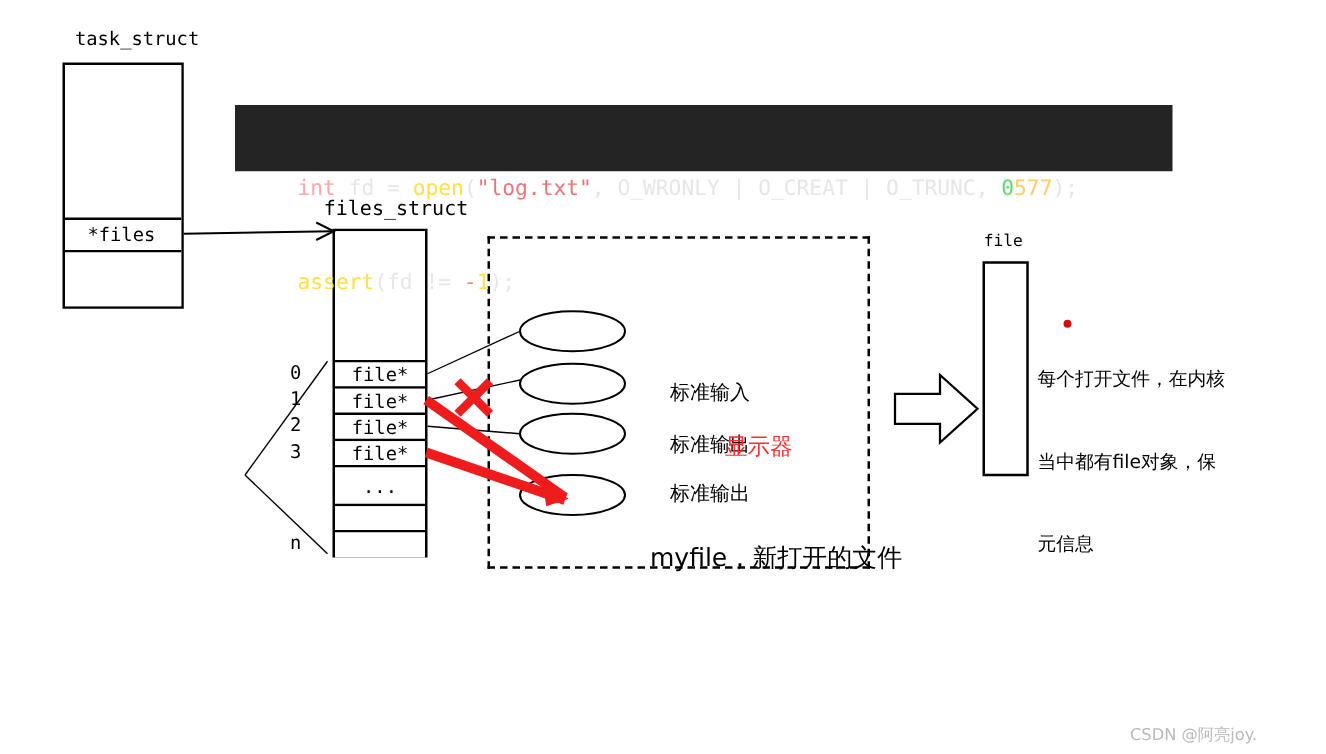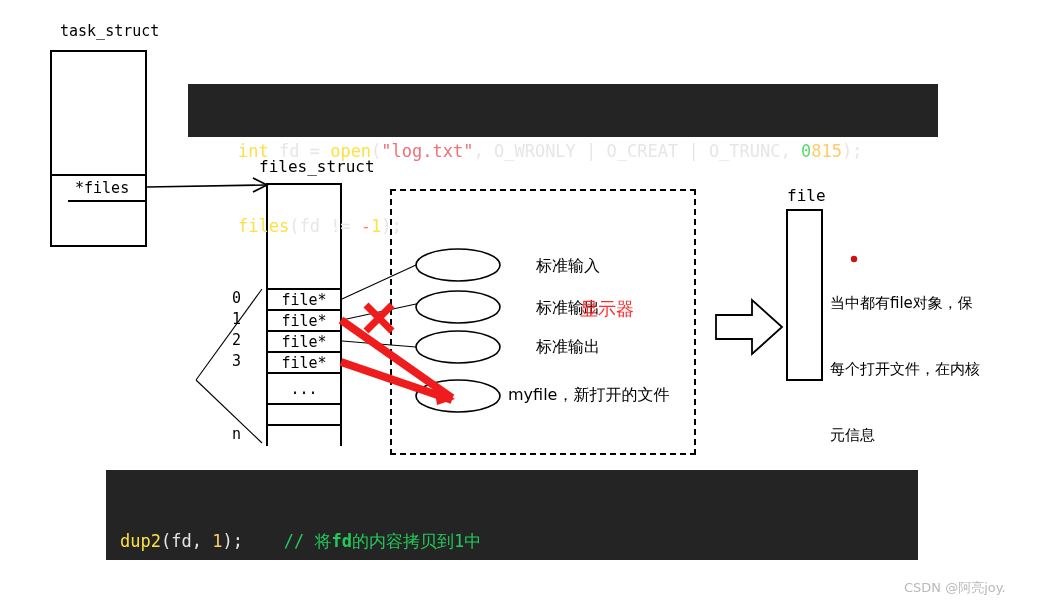--- a/index.html
+++ b/index.html
@@ -22,20 +22,21 @@
   
   .mono {
     font-family: "DejaVu Sans Mono", monospace;
     color: #000;
     white-space: pre;
   }
   .cjk {
     font-family: "DejaVu Sans", sans-serif;
     color: #000;
     white-space: pre;
+    margin-top: 48px;
   }
 
   
   .box {
     border: 2px solid #000;
     box-sizing: border-box;
     background: #fff;
   }
   .cell {
     border-bottom: 2px solid #000;
@@ -54,21 +55,21 @@
   .codeblock {
     background: #242424;
     box-sizing: border-box;
     font-family: "DejaVu Sans Mono", monospace;
     font-size: 17px;
     line-height: 25px;
     white-space: pre;
     letter-spacing: 0px;
   }
   .codeline { white-space: pre; }
-  .c-kw      { color: #fde047; }      
+  .c-kw      { color: #fca5a5; }      
   .c-fn      { color: #fde047; }
   .c-str     { color: #f07178; }
   .c-num     { color: #ffcb6b; }
   .c-num0    { color: #5ddb6b; }
   .c-cmt     { color: #22c95b; }
   .c-cmt-b   { color: #22c95b; font-weight: bold; }
   .c-yellow  { color: #ffe14d; }
   .c-esc     { color: #f78c6c; }
   .c-white   { color: #e6e6e6; }
 
@@ -105,21 +106,21 @@
 </style>
 </head>
 <body>
 
 <div id="root">
 
   <div class="abs mono" style="left:60px; top:22px; font-size:15px;">task_struct</div>
 
   <div class="abs box" style="left:50px; top:50px; width:97px; height:197px;">
     <div class="cell" style="height:124px;"></div>
-    <div class="cell" style="height:26px; justify-content:flex-start; padding-left:7px;margin-left:16px;">*files</div>
+    <div class="cell" style="height:26px; justify-content:flex-start; padding-left:18px;">*files</div>
     <div class="cell" style="height:43px;"></div>
   </div>
 
   <div class="abs mono" style="left:259px; top:157px; font-size:16px;">files_struct</div>
 
   <div class="abs box" style="left:266px; top:183px; width:76px; height:263px;">
     <div class="cell" style="height:105px;"></div>
     <div class="cell" style="height:21px;">file*</div>
     <div class="cell" style="height:21px;">file*</div>
     <div class="cell" style="height:21px;">file*</div>
@@ -138,42 +139,37 @@
 
   <div class="abs dashed" style="left:390px; top:189px; width:306px; height:266px;"></div>
 
   <div class="abs cjk" style="left:536px; top:256px; font-size:16px;">标准输入</div>
 
   <div class="abs cjk" style="left:536px; top:298px; font-size:16px;">标准输出</div>
   <div class="abs cjk red-txt" style="left:580px; top:297px; font-size:18px;">显示器</div>
 
   <div class="abs cjk" style="left:536px; top:337px; font-size:16px;">标准输出</div>
 
-  <div class="abs cjk" style="left:492px; top:385px; font-size:16px;padding-left:16px;">myfile，新打开的文件</div>
-
-  <div class="abs mono" style="left:787px; top:186px; font-size:16px;text-align:right;">file</div>
+  <div class="abs cjk" style="left:504px; top:385px; font-size:20px;padding-left:16px;">myfile，新打开的文件</div>
+
+  <div class="abs mono" style="left:787px; top:186px; font-size:13px;text-align:right;">file</div>
 
   <div class="abs box" style="left:786px; top:209px; width:37px; height:172px;"></div>
 
   <div class="abs label-cjk-blk" style="left:830px; top:248px; width:190px;">
+    <div>每个打开文件，在内核</div>
     <div>当中都有file对象，保</div>
-    <div>每个打开文件，在内核</div>
     <div>元信息</div>
   </div>
 
   <div class="abs codeblock" style="left:188px; top:84px; width:750px; height:53px; padding:5px 0 0 50px;">
-    <div class="codeline"><span class="c-kw">int</span><span class="c-white"> fd </span><span class="c-white">= </span><span class="c-fn">open</span><span class="c-white">(</span><span class="c-str">"log.txt"</span><span class="c-white">, O_WRONLY | O_CREAT | O_TRUNC, </span><span class="c-num0">0</span><span class="c-num">815</span><span class="c-white">);</span></div>
-    <div class="codeline"><span class="c-fn">files</span><span class="c-white">(fd != </span><span class="c-esc">-</span><span class="c-yellow">1</span><span class="c-white">);</span></div>
-  </div>
-
-  <div class="abs codeblock" style="left:106px; top:470px; width:812px; height:90px; padding:9px 0 0 14px;">
-    <div class="codeline"><span class="c-fn">dup2</span><span class="c-white">(fd, </span><span class="c-num">1</span><span class="c-white">);    </span><span class="c-cmt">// 将</span><span class="c-cmt-b">fd</span><span class="c-cmt">的内容拷贝到1中</span></div>
-    
-    
-  </div>
+    <div class="codeline"><span class="c-kw">int</span><span class="c-white"> fd </span><span class="c-white">= </span><span class="c-fn">open</span><span class="c-white">(</span><span class="c-str">"log.txt"</span><span class="c-white">, O_WRONLY | O_CREAT | O_TRUNC, </span><span class="c-num0">0</span><span class="c-num">577</span><span class="c-white">);</span></div>
+    <div class="codeline"><span class="c-fn">assert</span><span class="c-white">(fd != </span><span class="c-esc">-</span><span class="c-yellow">1</span><span class="c-white">);</span></div>
+  </div>
+
 
   <div class="abs watermark" style="left:904px; top:579px;">CSDN @阿亮joy.</div>
 
   <svg id="overlay" viewBox="0 0 1061 603">
 
     <line x1="147" y1="187" x2="266" y2="185" stroke="#000" stroke-width="1.6"></line>
     <polyline points="253,178 267,185 253,192" fill="none" stroke="#000" stroke-width="1.6"></polyline>
 
     <line x1="196" y1="380" x2="262" y2="289" stroke="#000" stroke-width="1.1"></line>
     <line x1="196" y1="380" x2="262" y2="443" stroke="#000" stroke-width="1.1"></line>

